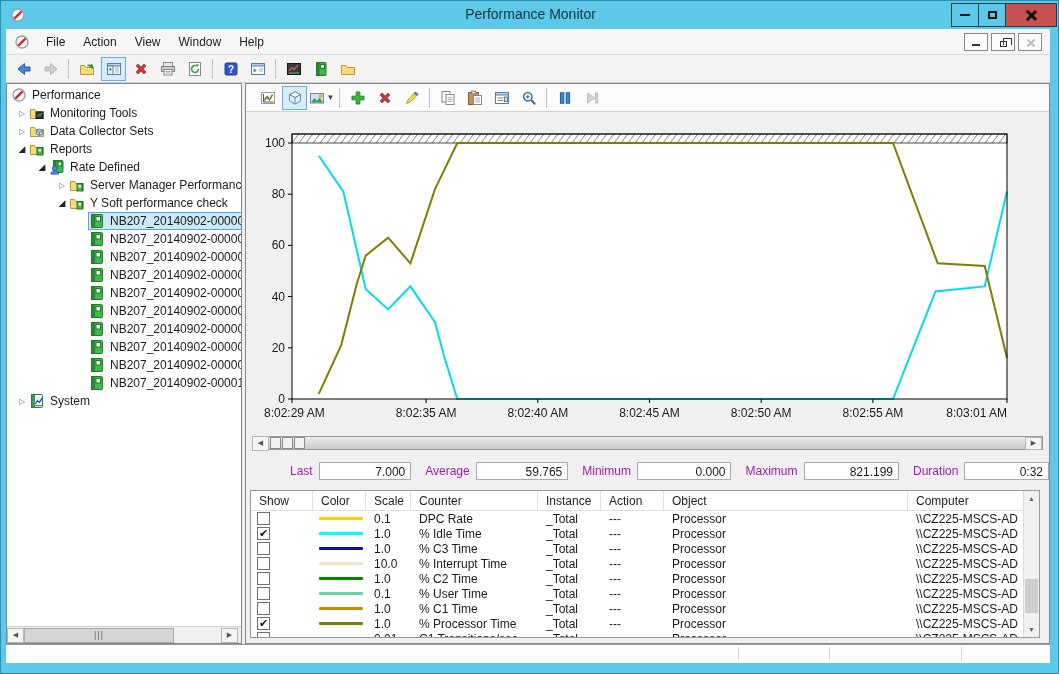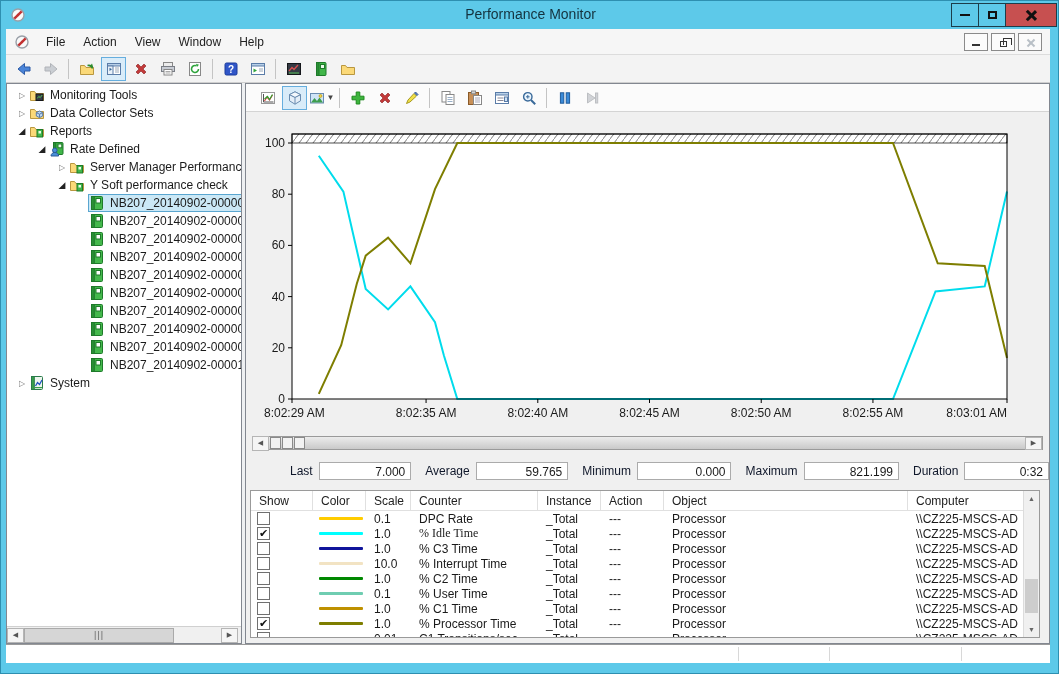--- a/index.html
+++ b/index.html
@@ -62,21 +62,21 @@
   .details{position:absolute;left:239px;top:0;width:805px;height:561px;background:#f0f0f0;border:1px solid #828790;}
   .chart-toolbar{position:absolute;left:0;top:0;width:803px;height:28px;background:#fbfbfb;border-bottom:1px solid #d4d4d4;display:flex;align-items:center;padding-left:8px;}
 
   .chart-region{position:absolute;left:0;top:28px;width:803px;height:322px;background:#f0f0f0;}
 
   .time-bar{position:absolute;left:6px;top:351px;width:791px;height:16px;display:flex;align-items:center;}
   .time-track{flex:1;height:14px;background:linear-gradient(#ececec,#c9c9c9);border:1px solid #9a9a9a;border-left:none;display:flex;align-items:center;}
   .tt-thumb{width:11px;height:12px;background:#f2f2f2;border:1px solid #8a8a8a;margin-left:1px;}
 
   .stats-bar{position:absolute;left:0;top:374px;width:803px;height:26px;display:flex;align-items:center;padding-left:30px;}
-  .stat-label{margin:0 6px 0 14px;color:#0f172a;}
+  .stat-label{margin:0 6px 0 14px;color:#a21caf;}
   .stat-box{height:18px;background:#fff;border:1px solid #ababab;text-align:right;padding:2px 5px 0 2px;overflow:hidden;}
 
   .table-wrap{position:absolute;left:4px;top:406px;width:790px;height:148px;background:#fff;border:1px solid #9a9a9a;overflow:hidden;}
   .ct{position:absolute;left:0;top:0;width:774px;}
   .ct-header{display:flex;height:20px;border-bottom:1px solid #e0e0e0;background:#fff;}
   .ct-hcell{border-right:1px solid #e0e0e0;padding:3px 0 0 8px;color:#222;overflow:hidden;white-space:nowrap;}
   .ct-row{display:flex;height:15px;align-items:center;justify-content:space-between;}
   .ct-cell{padding-left:8px;overflow:hidden;white-space:nowrap;flex:0 0 auto;}
   .cb{width:13px;height:13px;border:1px solid #707070;background:#fff;margin-left:6px;font-size:11px;line-height:11px;text-align:center;color:#111;}
   .swatch{height:3px;width:44px;margin-left:6px;border-radius:1px;}
@@ -252,20 +252,32 @@
             <path d="M1.5 4.5h4l1.5 2h7.5v7h-13z" fill="#fbd978" stroke="#b9973f"></path>
           </svg>
         </span>
       </div>
     </div>
 
   <div class="content">
 
     <div class="tree-panel">
       <div class="tree-rows" id="tree-rows">
+          <div class="tree-row" style="padding-left: 4px;">
+            <span class="sel-box">
+              <span class="tr-ic">
+                <svg width="16" height="16" viewBox="0 0 16 16">
+                  <circle cx="8" cy="8" r="6" fill="#fafafa" stroke="#9aa0a8" stroke-width="1.4"></circle>
+                  <path d="M4.3 11.7L11.7 4.3" stroke="#c23232" stroke-width="2.4"></path>
+                  <circle cx="8" cy="8" r="1.2" fill="#c23232"></circle>
+                </svg>
+              </span>
+              <span class="tr-label">Performance</span>
+            </span>
+          </div>
           <div class="tree-row" style="padding-left: 8px;">
             <span class="tr-arrow">▷</span>
             <span class="sel-box">
               <span class="tr-ic">
                 <svg width="16" height="16" viewBox="0 0 16 16">
                   <path d="M1.5 4.5h4l1.5 2h7.5v7h-13z" fill="#fbd978" stroke="#b9973f"></path>
                   <rect x="7" y="7" width="7" height="6.5" fill="#343a44" stroke="#14161a"></rect>
                   <path d="M8.3 11.4l1.5-2 1.4 1.2 2-2.6" stroke="#58c058" fill="none"></path>
                 </svg>
               </span>
@@ -698,21 +710,21 @@
               <div class="ct-cell" style="width: 117px; padding-left: 8px;">\\CZ225-MSCS-AD</div>
             </div>
             <div class="ct-row">
               <div class="ct-cell" style="width: 62px; padding-left: 0px;">
                 <div class="cb">✔</div>
               </div>
               <div class="ct-cell" style="width: 53px; padding-left: 0px;">
                 <div class="swatch" style="background: rgb(0, 255, 255);"></div>
               </div>
               <div class="ct-cell" style="width: 45px; padding-left: 8px;">1.0</div>
-              <div class="ct-cell" style="width: 127px; padding-left: 8px; font-family: Liberation Serif, serif;">% Idle Time</div>
+              <div class="ct-cell" style="width: 127px; padding-left: 8px;">% Idle Time</div>
               <div class="ct-cell" style="width: 63px; padding-left: 8px;">_Total</div>
               <div class="ct-cell" style="width: 63px; padding-left: 8px;">---</div>
               <div class="ct-cell" style="width: 244px; padding-left: 8px;">Processor</div>
               <div class="ct-cell" style="width: 117px; padding-left: 8px;">\\CZ225-MSCS-AD</div>
             </div>
             <div class="ct-row">
               <div class="ct-cell" style="width: 62px; padding-left: 0px;">
                 <div class="cb"></div>
               </div>
               <div class="ct-cell" style="width: 53px; padding-left: 0px;">

